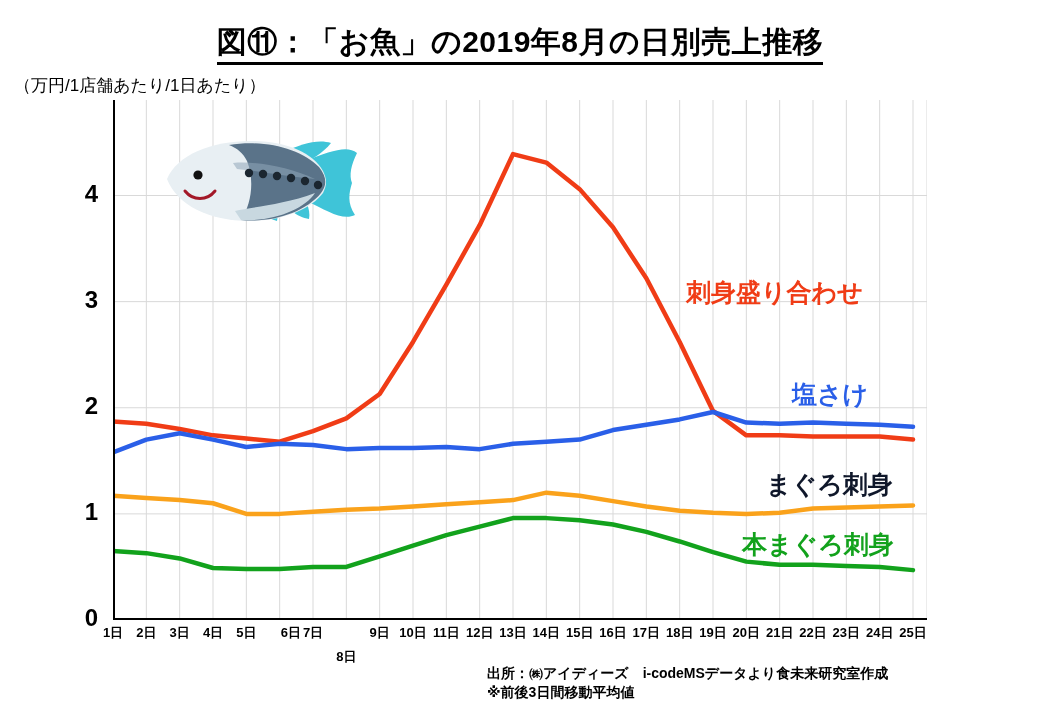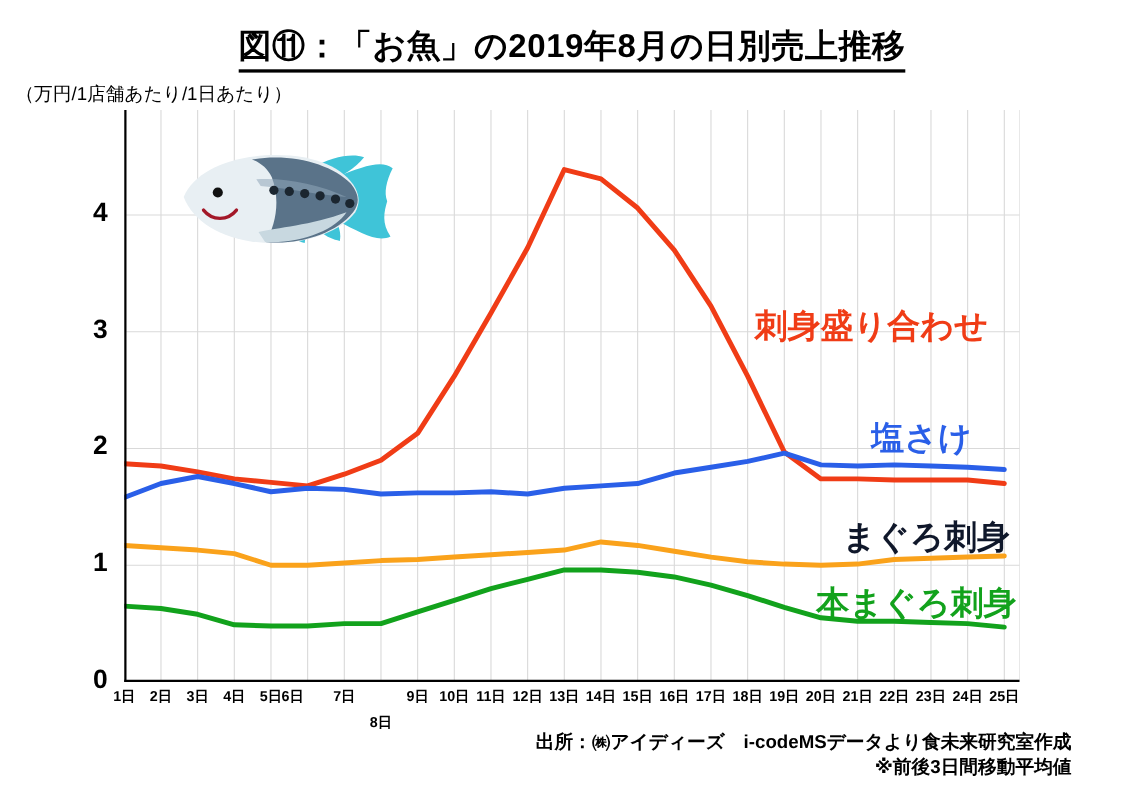--- a/index.html
+++ b/index.html
@@ -53,31 +53,30 @@
   .xlab{
     position:absolute;top:0;
     font-size:13px;font-weight:bold;color:#000;
     text-align:center;width:40px;margin-left:-20px;
     white-space:nowrap;
   }
 
   
   .slabel{
     position:absolute;
-    font-size:30px;font-weight:bold;
+    font-size:25px;font-weight:bold;
     white-space:nowrap;
   }
 
   
   .source{
     position:absolute;left:487px;top:664px;
-    font-size:17px;font-weight:bold;color:#000;
+    font-size:14px;font-weight:bold;color:#000;
     line-height:1.35;
     white-space:nowrap;
-    text-align:right;
   }
 </style>
 </head>
 <body>
 
 <div id="stage">
 
   <div class="title">
     <span>図⑪：「お魚」の2019年8月の日別売上推移</span>
   </div>
@@ -131,21 +130,21 @@
       <div class="ylab" style="left: 58px; top: 391.755px;">2</div>
       <div class="ylab" style="left: 58px; top: 285.633px;">3</div>
       <div class="ylab" style="left: 58px; top: 179.51px;">4</div>
     </div>
   <div class="xlabels" id="xlabels">
       <div class="xlab" style="left: 0px;">1日</div>
       <div class="xlab" style="left: 33.3333px;">2日</div>
       <div class="xlab" style="left: 66.6667px;">3日</div>
       <div class="xlab" style="left: 100px;">4日</div>
       <div class="xlab" style="left: 133.333px;">5日</div>
-      <div class="xlab" style="left: 153px;">6日</div>
+      <div class="xlab" style="left: 168px; text-align: right;">6日</div>
       <div class="xlab" style="left: 200px;">7日</div>
       <div class="xlab" style="left: 233.333px; margin-top: 24px;">8日</div>
       <div class="xlab" style="left: 266.667px;">9日</div>
       <div class="xlab" style="left: 300px;">10日</div>
       <div class="xlab" style="left: 333.333px;">11日</div>
       <div class="xlab" style="left: 366.667px;">12日</div>
       <div class="xlab" style="left: 400px;">13日</div>
       <div class="xlab" style="left: 433.333px;">14日</div>
       <div class="xlab" style="left: 466.667px;">15日</div>
       <div class="xlab" style="left: 500px;">16日</div>

